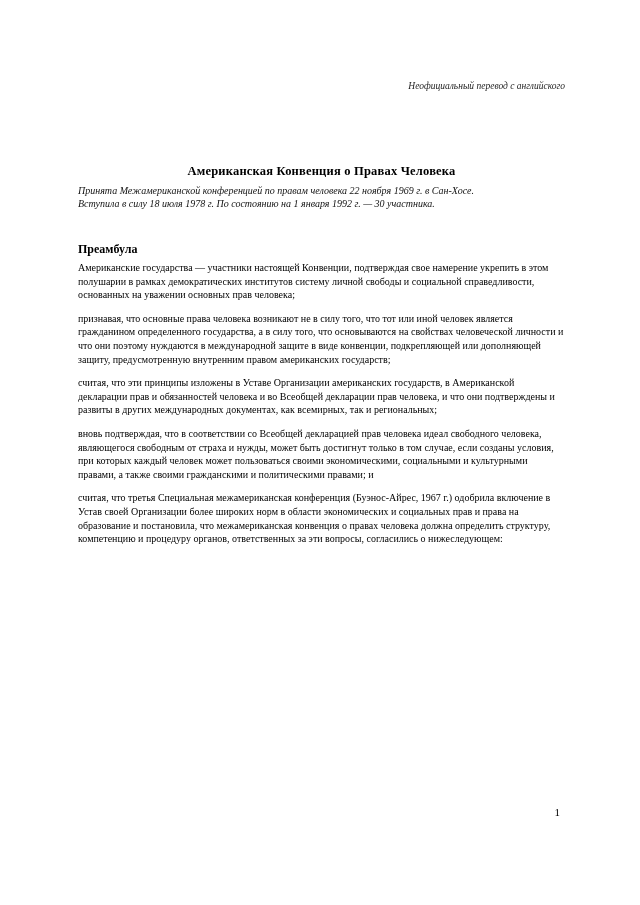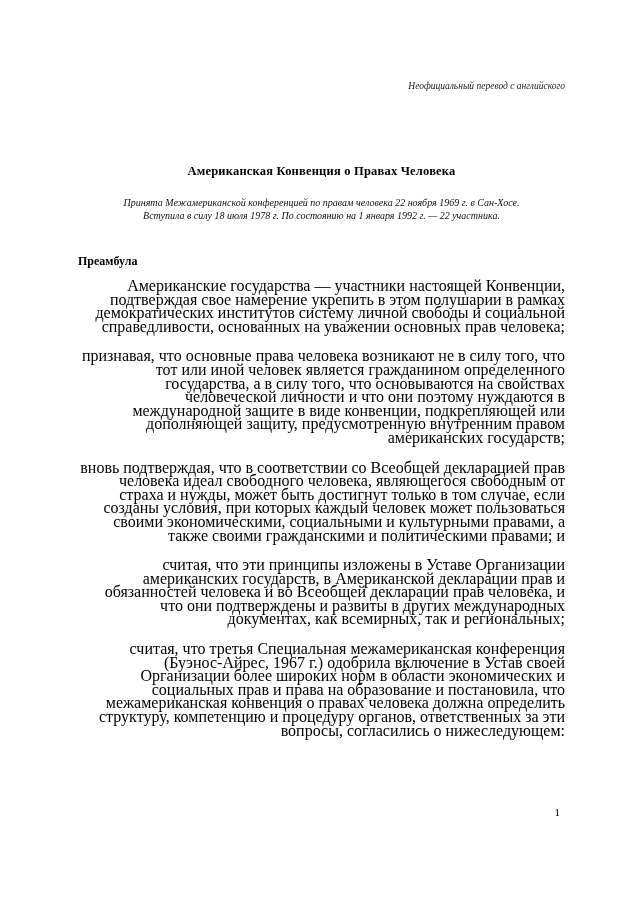--- a/index.html
+++ b/index.html
@@ -26,66 +26,65 @@
     color: #222222;
   }
   .doc-title {
     text-align: center;
     font-weight: bold;
     font-size: 12.5px;
     margin-top: 72px;
     letter-spacing: 0.2px;
   }
   .doc-subtitle {
-    text-align: center;
     font-style: italic;
     font-size: 10px;
     line-height: 13px;
-    margin-top: 17px;
+    margin-top: 5px;
     color: #111111;
   }
   .section-heading {
     font-weight: bold;
     font-size: 12px;
     margin-top: 32px;
   }
   .paragraph {
-    font-size: 16px;
+    font-size: 10px;
     line-height: 13.6px;
-    margin-top: 10px;
-    text-align: right;
+    margin-top: 4px;
+    text-align: left;
   }
   .page-number {
     position: absolute;
     right: 80px;
     top: 806px;
     font-size: 11px;
   }
 </style>
 </head>
 <body>
 
 <div class="page">
 
   <div class="header-note">Неофициальный перевод с английского</div>
 
   <div class="doc-title">Американская Конвенция о Правах Человека</div>
 
   <div class="doc-subtitle">
     <div>Принята Межамериканской конференцией по правам человека 22 ноября 1969 г. в Сан-Хосе.</div>
-    <div>Вступила в силу 18 июля 1978 г. По состоянию на 1 января 1992 г. — 22 участника.</div>
+    <div>Вступила в силу 18 июля 1978 г. По состоянию на 1 января 1992 г. — 30 участника.</div>
   </div>
 
   <div class="section-heading">Преамбула</div>
 
   <p class="paragraph">Американские государства — участники настоящей Конвенции, подтверждая свое намерение укрепить в этом полушарии в рамках демократических институтов систему личной свободы и социальной справедливости, основанных на уважении основных прав человека;</p>
 
   <p class="paragraph">признавая, что основные права человека возникают не в силу того, что тот или иной человек является гражданином определенного государства, а в силу того, что основываются на свойствах человеческой личности и что они поэтому нуждаются в международной защите в виде конвенции, подкрепляющей или дополняющей защиту, предусмотренную внутренним правом американских государств;</p>
 
+  <p class="paragraph">считая, что эти принципы изложены в Уставе Организации американских государств, в Американской декларации прав и обязанностей человека и во Всеобщей декларации прав человека, и что они подтверждены и развиты в других международных документах, как всемирных, так и региональных;</p>
+
   <p class="paragraph">вновь подтверждая, что в соответствии со Всеобщей декларацией прав человека идеал свободного человека, являющегося свободным от страха и нужды, может быть достигнут только в том случае, если созданы условия, при которых каждый человек может пользоваться своими экономическими, социальными и культурными правами, а также своими гражданскими и политическими правами; и</p>
-
-  <p class="paragraph">считая, что эти принципы изложены в Уставе Организации американских государств, в Американской декларации прав и обязанностей человека и во Всеобщей декларации прав человека, и что они подтверждены и развиты в других международных документах, как всемирных, так и региональных;</p>
 
   <p class="paragraph">считая, что третья Специальная межамериканская конференция (Буэнос-Айрес, 1967 г.) одобрила включение в Устав своей Организации более широких норм в области экономических и социальных прав и права на образование и постановила, что межамериканская конвенция о правах человека должна определить структуру, компетенцию и процедуру органов, ответственных за эти вопросы, согласились о нижеследующем:</p>
 
   <div class="page-number">1</div>
 
 </div>
 
 </body></html>

